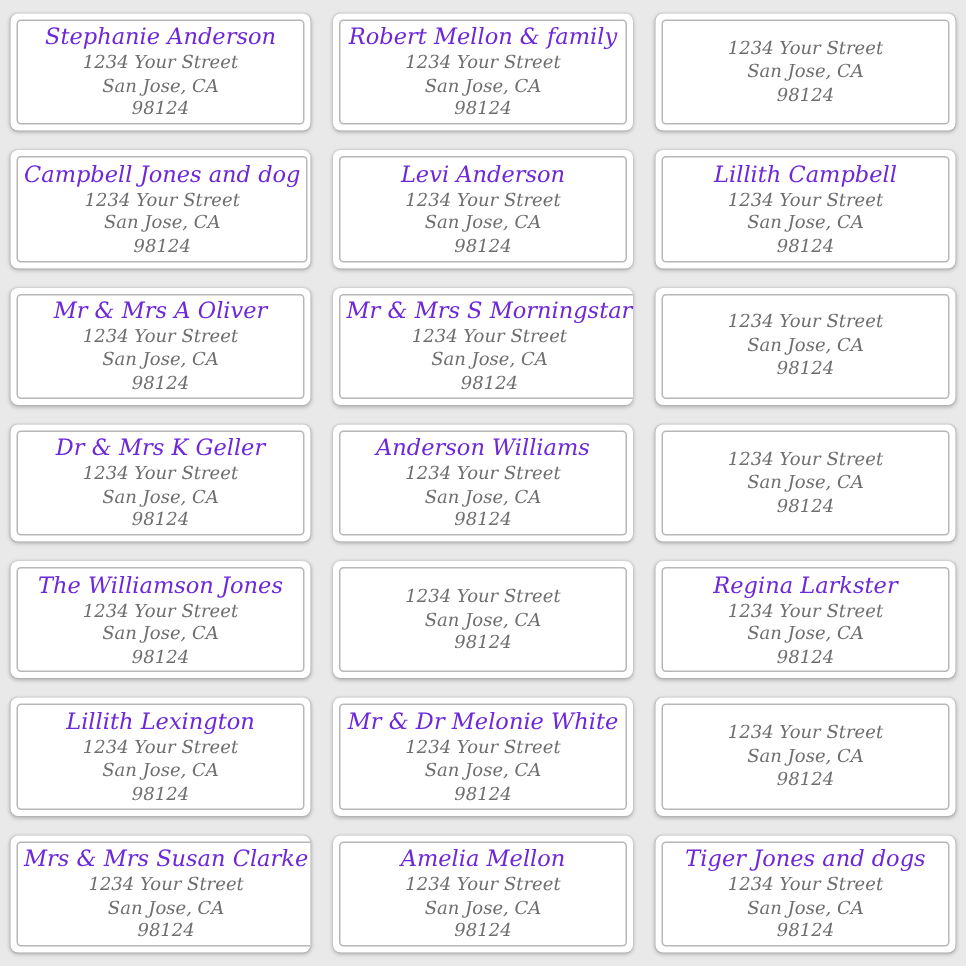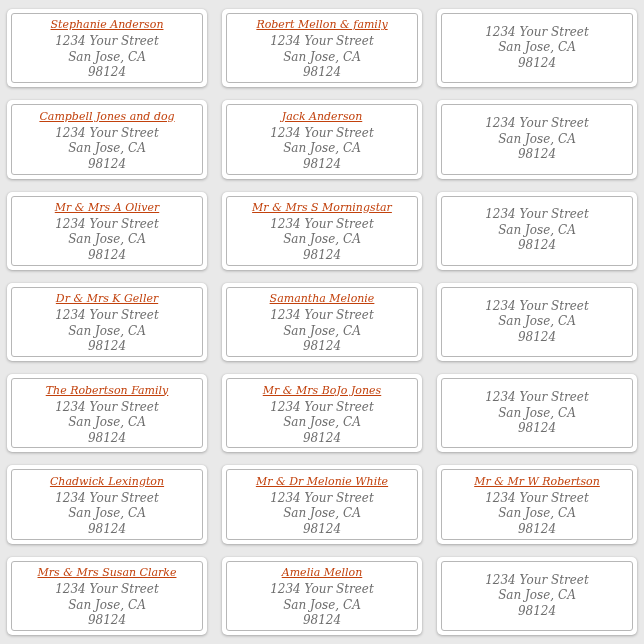--- a/index.html
+++ b/index.html
@@ -35,25 +35,24 @@
     display: flex;
     flex-direction: column;
     justify-content: center;
     align-items: center;
     text-align: center;
     color: #6a6a6a;
     font-style: italic;
     padding: 2px 4px;
   }
   .recipient-name {
-    font-size: 11px;
+    font-size: 15px;
     line-height: 19px;
-    color: #c2410c;
+    color: #6d28d9;
     white-space: nowrap;
-    text-decoration: underline;
   }
   .addr-line {
     font-size: 12px;
     line-height: 15.5px;
     color: #6e6e6e;
     white-space: nowrap;
   }
 </style>
 </head>
 <body>
@@ -89,29 +88,30 @@
     <div class="label-inner">
       <div class="recipient-name">Campbell Jones and dog</div>
       <div class="addr-line">1234 Your Street</div>
       <div class="addr-line">San Jose, CA</div>
       <div class="addr-line">98124</div>
     </div>
   </div>
 
   <div class="label">
     <div class="label-inner">
-      <div class="recipient-name">Jack Anderson</div>
-      <div class="addr-line">1234 Your Street</div>
-      <div class="addr-line">San Jose, CA</div>
-      <div class="addr-line">98124</div>
-    </div>
-  </div>
-
-  <div class="label">
-    <div class="label-inner">
+      <div class="recipient-name">Levi Anderson</div>
+      <div class="addr-line">1234 Your Street</div>
+      <div class="addr-line">San Jose, CA</div>
+      <div class="addr-line">98124</div>
+    </div>
+  </div>
+
+  <div class="label">
+    <div class="label-inner">
+      <div class="recipient-name">Lillith Campbell</div>
       <div class="addr-line">1234 Your Street</div>
       <div class="addr-line">San Jose, CA</div>
       <div class="addr-line">98124</div>
     </div>
   </div>
 
   <div class="label">
     <div class="label-inner">
       <div class="recipient-name">Mr &amp; Mrs A Oliver</div>
       <div class="addr-line">1234 Your Street</div>
@@ -141,82 +141,81 @@
     <div class="label-inner">
       <div class="recipient-name">Dr &amp; Mrs K Geller</div>
       <div class="addr-line">1234 Your Street</div>
       <div class="addr-line">San Jose, CA</div>
       <div class="addr-line">98124</div>
     </div>
   </div>
 
   <div class="label">
     <div class="label-inner">
-      <div class="recipient-name">Samantha Melonie</div>
-      <div class="addr-line">1234 Your Street</div>
-      <div class="addr-line">San Jose, CA</div>
-      <div class="addr-line">98124</div>
-    </div>
-  </div>
-
-  <div class="label">
-    <div class="label-inner">
-      <div class="addr-line">1234 Your Street</div>
-      <div class="addr-line">San Jose, CA</div>
-      <div class="addr-line">98124</div>
-    </div>
-  </div>
-
-  <div class="label">
-    <div class="label-inner">
-      <div class="recipient-name">The Robertson Family</div>
-      <div class="addr-line">1234 Your Street</div>
-      <div class="addr-line">San Jose, CA</div>
-      <div class="addr-line">98124</div>
-    </div>
-  </div>
-
-  <div class="label">
-    <div class="label-inner">
-      <div class="recipient-name">Mr &amp; Mrs BoJo Jones</div>
-      <div class="addr-line">1234 Your Street</div>
-      <div class="addr-line">San Jose, CA</div>
-      <div class="addr-line">98124</div>
-    </div>
-  </div>
-
-  <div class="label">
-    <div class="label-inner">
-      <div class="addr-line">1234 Your Street</div>
-      <div class="addr-line">San Jose, CA</div>
-      <div class="addr-line">98124</div>
-    </div>
-  </div>
-
-  <div class="label">
-    <div class="label-inner">
-      <div class="recipient-name">Chadwick Lexington</div>
+      <div class="recipient-name">Anderson Williams</div>
+      <div class="addr-line">1234 Your Street</div>
+      <div class="addr-line">San Jose, CA</div>
+      <div class="addr-line">98124</div>
+    </div>
+  </div>
+
+  <div class="label">
+    <div class="label-inner">
+      <div class="addr-line">1234 Your Street</div>
+      <div class="addr-line">San Jose, CA</div>
+      <div class="addr-line">98124</div>
+    </div>
+  </div>
+
+  <div class="label">
+    <div class="label-inner">
+      <div class="recipient-name">The Williamson Jones</div>
+      <div class="addr-line">1234 Your Street</div>
+      <div class="addr-line">San Jose, CA</div>
+      <div class="addr-line">98124</div>
+    </div>
+  </div>
+
+  <div class="label">
+    <div class="label-inner">
+      <div class="addr-line">1234 Your Street</div>
+      <div class="addr-line">San Jose, CA</div>
+      <div class="addr-line">98124</div>
+    </div>
+  </div>
+
+  <div class="label">
+    <div class="label-inner">
+      <div class="recipient-name">Regina Larkster</div>
+      <div class="addr-line">1234 Your Street</div>
+      <div class="addr-line">San Jose, CA</div>
+      <div class="addr-line">98124</div>
+    </div>
+  </div>
+
+  <div class="label">
+    <div class="label-inner">
+      <div class="recipient-name">Lillith Lexington</div>
       <div class="addr-line">1234 Your Street</div>
       <div class="addr-line">San Jose, CA</div>
       <div class="addr-line">98124</div>
     </div>
   </div>
 
   <div class="label">
     <div class="label-inner">
       <div class="recipient-name">Mr &amp; Dr Melonie White</div>
       <div class="addr-line">1234 Your Street</div>
       <div class="addr-line">San Jose, CA</div>
       <div class="addr-line">98124</div>
     </div>
   </div>
 
   <div class="label">
     <div class="label-inner">
-      <div class="recipient-name">Mr &amp; Mr W Robertson</div>
       <div class="addr-line">1234 Your Street</div>
       <div class="addr-line">San Jose, CA</div>
       <div class="addr-line">98124</div>
     </div>
   </div>
 
   <div class="label">
     <div class="label-inner">
       <div class="recipient-name">Mrs &amp; Mrs Susan Clarke</div>
       <div class="addr-line">1234 Your Street</div>
@@ -229,18 +228,19 @@
     <div class="label-inner">
       <div class="recipient-name">Amelia Mellon</div>
       <div class="addr-line">1234 Your Street</div>
       <div class="addr-line">San Jose, CA</div>
       <div class="addr-line">98124</div>
     </div>
   </div>
 
   <div class="label">
     <div class="label-inner">
+      <div class="recipient-name">Tiger Jones and dogs</div>
       <div class="addr-line">1234 Your Street</div>
       <div class="addr-line">San Jose, CA</div>
       <div class="addr-line">98124</div>
     </div>
   </div>
 </div>
 
 </body></html>

